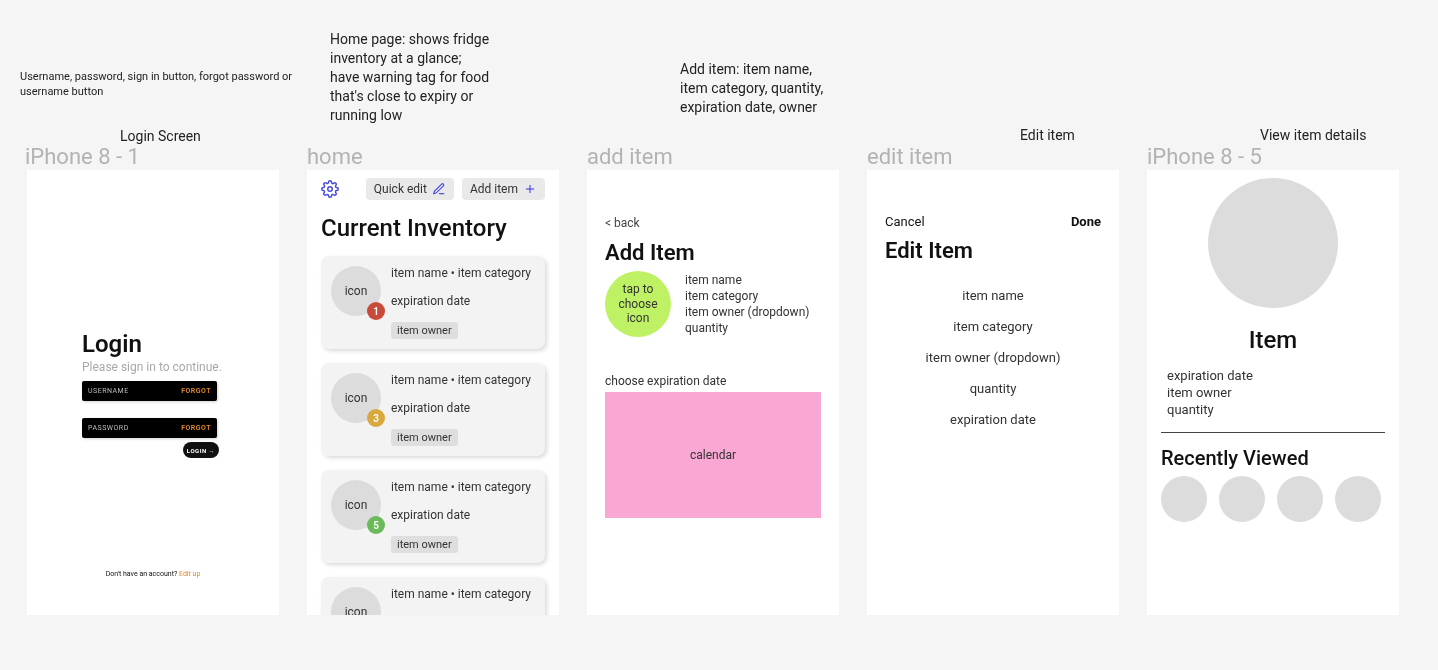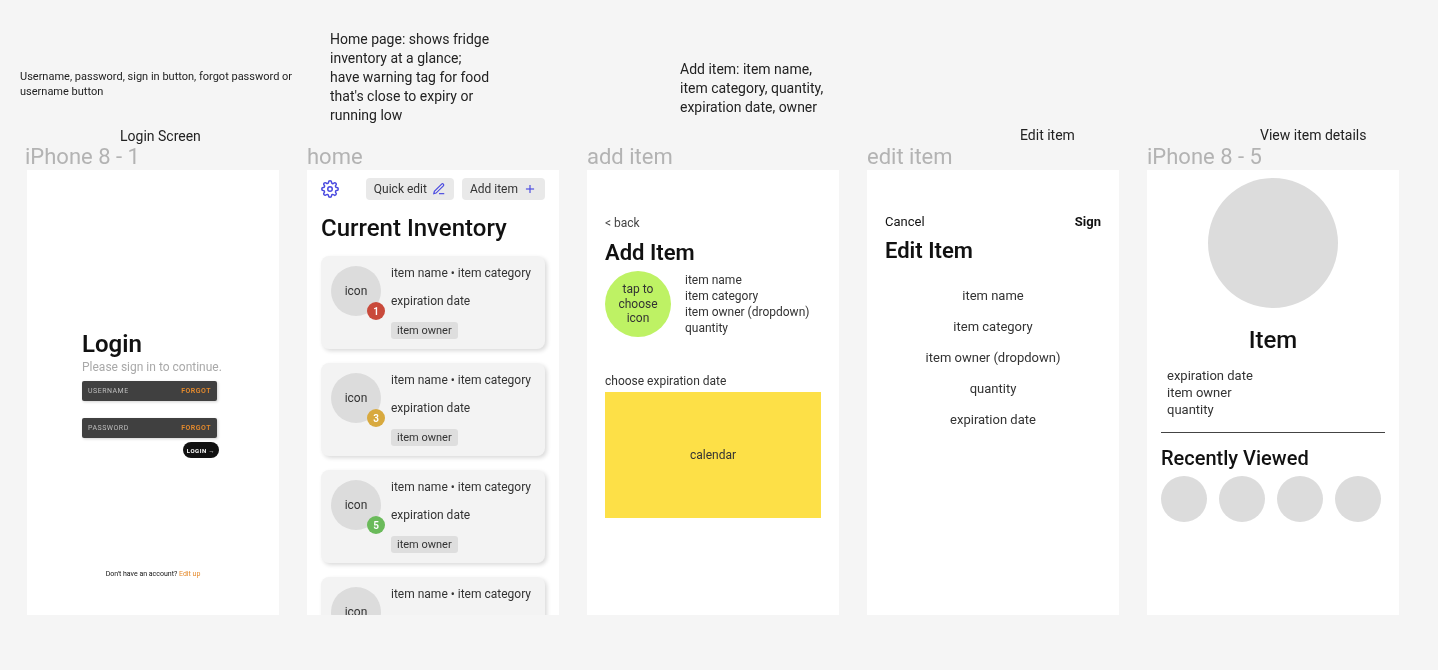--- a/index.html
+++ b/index.html
@@ -37,21 +37,21 @@
     height: 445px;
     overflow: hidden;
   }
 
   
   .login-frame { top:170px; left:27px; }
   .login-heading { position:absolute; top:160px; left:55px; font-size:24px; font-weight:600; }
   .login-sub { position:absolute; top:190px; left:55px; font-size:12px; color:#a9a9a9; }
   .input-row {
     position:absolute; left:55px; width:135px; height:20px;
-    background:#404040; border-radius:2px;
+    background:#000000; border-radius:2px;
     box-shadow: 1px 1px 3px rgba(0,0,0,0.18);
     display:flex; align-items:center; justify-content:space-between;
     padding:0 6px; font-size:7px;
   }
   .input-row .ph { color:#bdbdbd; letter-spacing:0.5px; }
   .input-row .forgot { color:#e58a2c; font-weight:600; letter-spacing:0.5px; }
   .login-btn {
     position:absolute; left:156px; width:36px; height:16px;
     background:#111; color:#fff; border-radius:8px;
     display:flex; align-items:center; justify-content:center;
@@ -100,21 +100,21 @@
   .add-row { position:absolute; top:101px; left:18px; display:flex; gap:14px; align-items:center; }
   .choose-icon {
     width:66px; height:66px; border-radius:50%; background:#bef264;
     display:flex; align-items:center; justify-content:center; text-align:center;
     font-size:12px; color:#333; line-height:1.2; padding:4px;
   }
   .add-fields { font-size:12px; color:#333; display:flex; flex-direction:column; gap:2px; }
   .calendar-label { position:absolute; top:204px; left:18px; font-size:12px; color:#333; }
   .calendar-box {
     position:absolute; top:222px; left:18px; right:18px; height:126px;
-    background:#fde047; display:flex; align-items:center; justify-content:center;
+    background:#f9a8d4; display:flex; align-items:center; justify-content:center;
     font-size:12px; color:#333;
   }
 
   
   .edit-frame { top:170px; left:867px; }
   .edit-top {
     position:absolute; top:44px; left:18px; right:18px;
     display:flex; justify-content:space-between; align-items:center; font-size:13px;
   }
   .edit-top .done { font-weight:700; }
@@ -275,21 +275,21 @@
         <div>quantity</div>
       </div>
   </div>
   <div class="calendar-label">choose expiration date</div>
   <div class="calendar-box">calendar</div>
 </div>
 
 <div class="frame edit-frame">
   <div class="edit-top">
     <span>Cancel</span>
-    <span class="done">Sign</span>
+    <span class="done">Done</span>
   </div>
   <div class="edit-heading">Edit Item</div>
   <div class="edit-fields" id="edit-fields">
       <div>item name</div>
       <div>item category</div>
       <div>item owner (dropdown)</div>
       <div>quantity</div>
       <div>expiration date</div>
     </div>
 </div>

